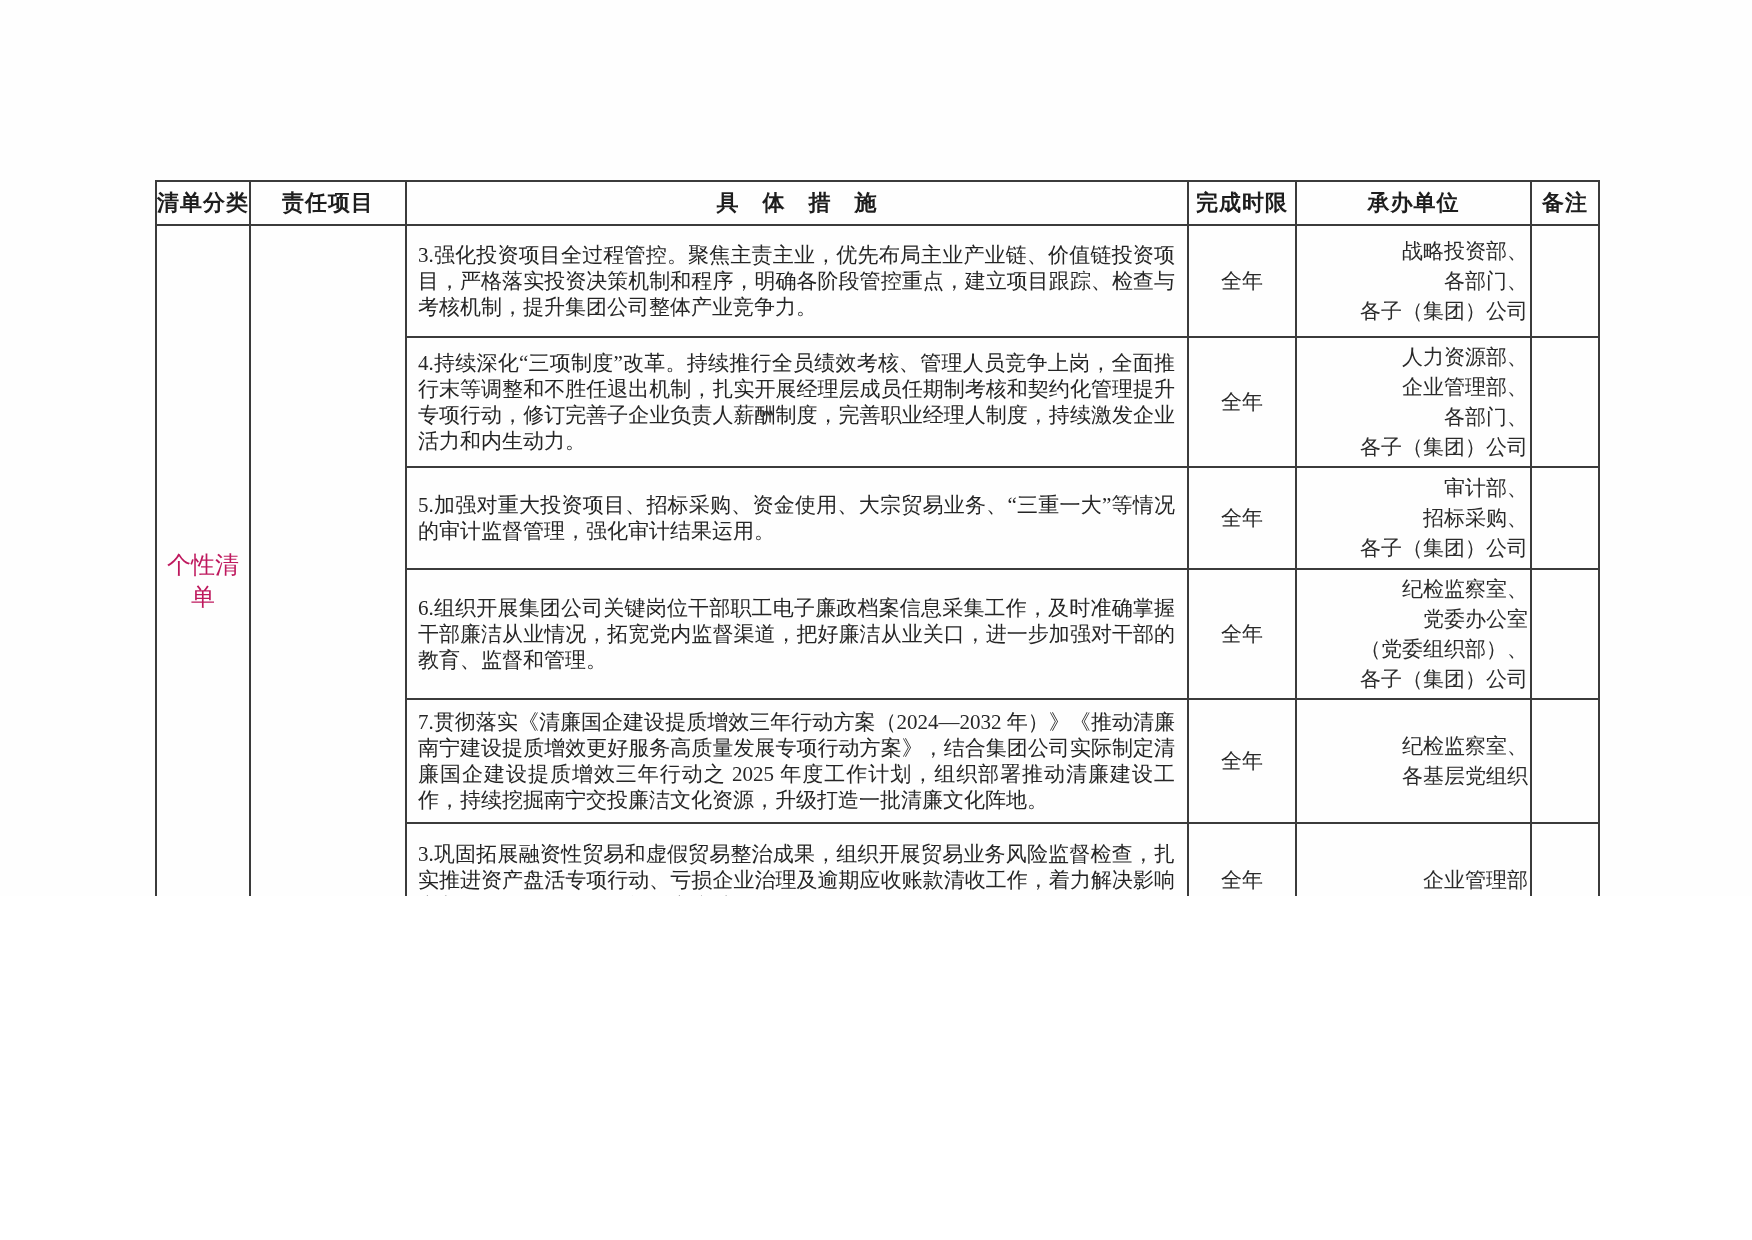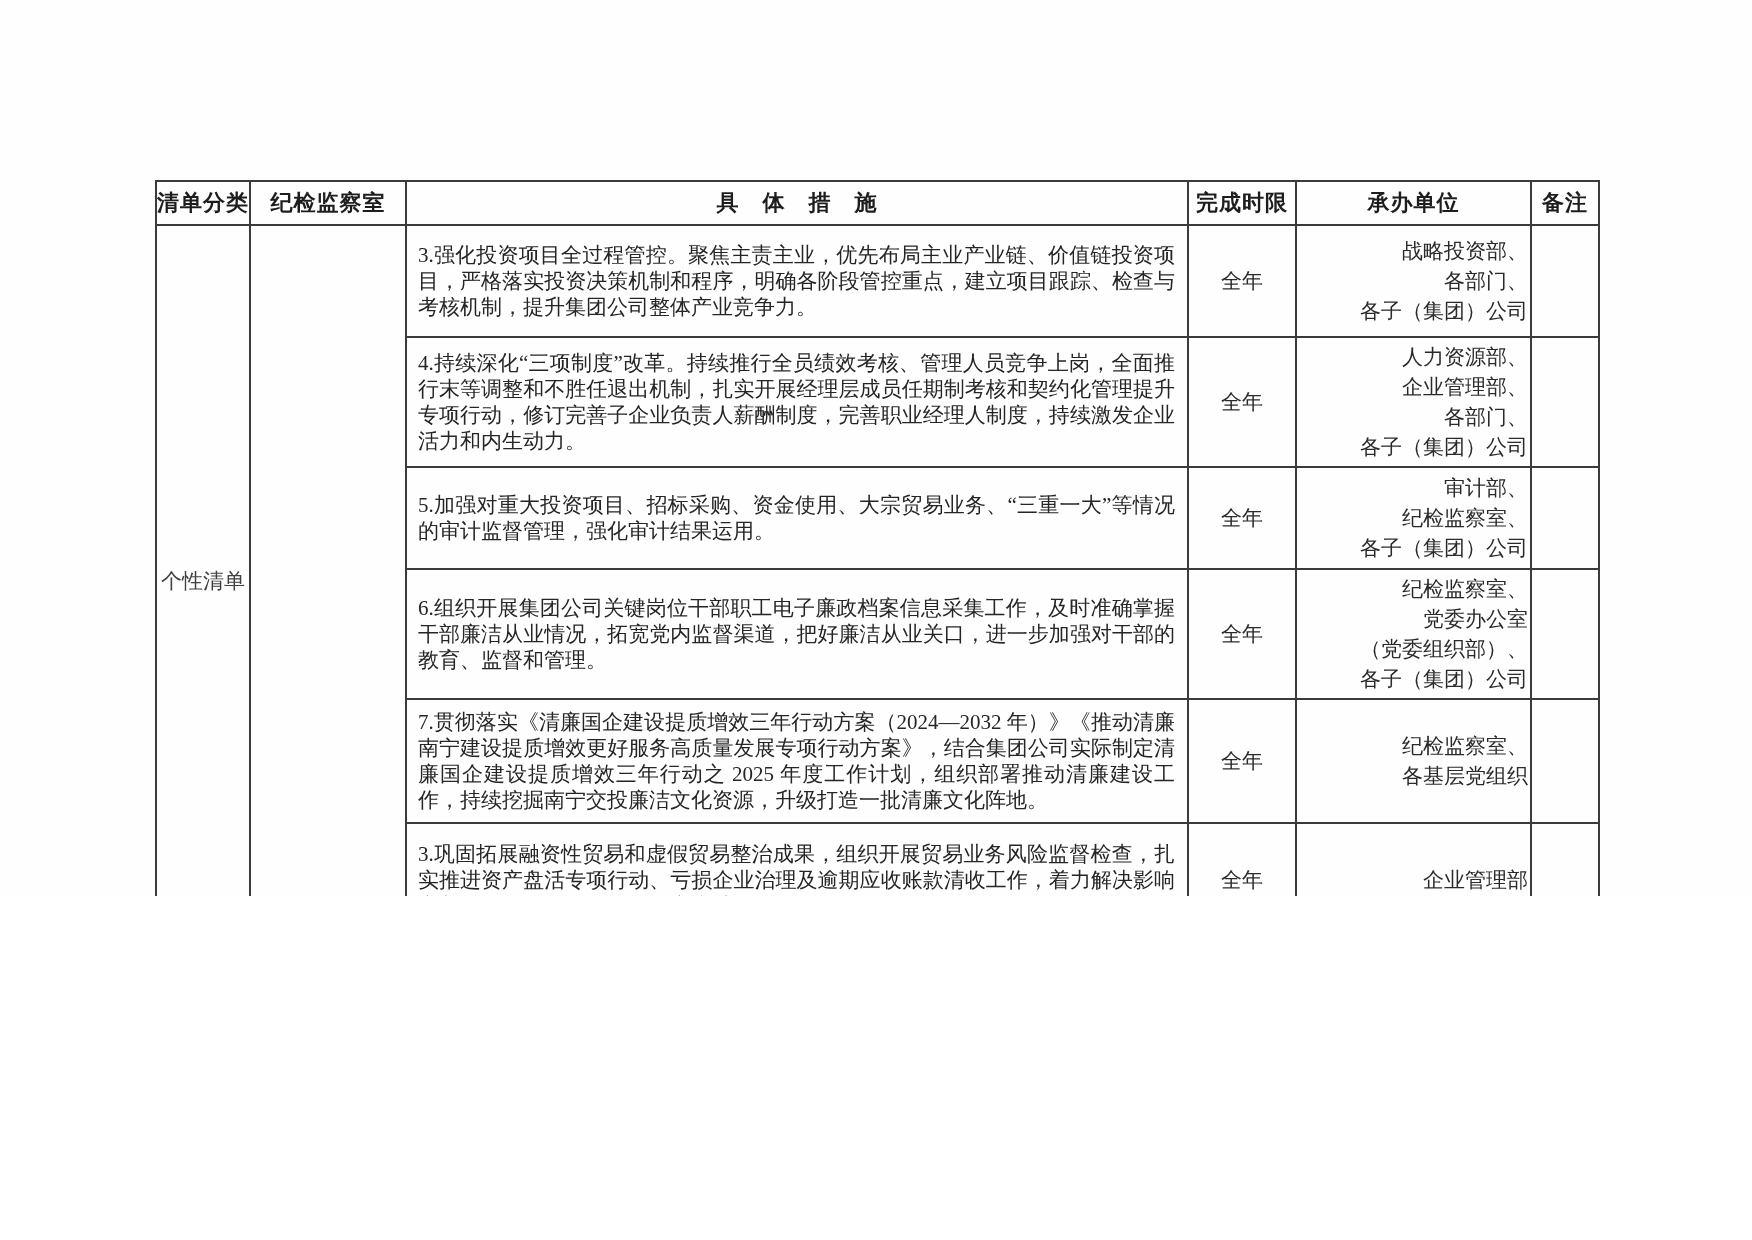--- a/index.html
+++ b/index.html
@@ -36,22 +36,22 @@
   }
   th.hdr {
     font-size: 22px;
     font-weight: 700;
     text-align: center;
     letter-spacing: 1px;
     color: #1d1d1d;
   }
   td.category-cell {
     text-align: center;
-    font-size: 21px;
-    color: #404040;
+    font-size: 24px;
+    color: #be185d;
   }
   td.project-cell {
     background: #fefefe;
   }
   td.measure-cell .measure-text {
     font-size: 21px;
     line-height: 26px;
     text-align: justify;
     text-justify: inter-ideograph;
     padding: 5px 12px 5px 11px;
@@ -96,21 +96,21 @@
       <col style="width:156px">
       <col style="width:782px">
       <col style="width:108px">
       <col style="width:235px">
       <col style="width:68px">
     </colgroup>
 
     <tbody>
         <tr class="header-row">
       <th class="hdr">清单分类</th>
-      <th class="hdr">纪检监察室</th>
+      <th class="hdr">责任项目</th>
       <th class="hdr">具　体　措　施</th>
       <th class="hdr">完成时限</th>
       <th class="hdr">承办单位</th>
       <th class="hdr">备注</th>
     </tr>
 
     <tr class="data-row" style="height:112px">
       <td class="category-cell" rowspan="6">个性清单</td>
       <td class="project-cell" rowspan="6"></td>
       <td class="measure-cell">
@@ -139,21 +139,21 @@
       <td class="remark-cell"></td>
     </tr>
 
     <tr class="data-row" style="height:102px">
       <td class="measure-cell">
         <div class="measure-text">5.加强对重大投资项目、招标采购、资金使用、大宗贸易业务、“三重一大”等情况的审计监督管理，强化审计结果运用。</div>
       </td>
       <td class="deadline-cell">全年</td>
       <td class="unit-cell">
         <div class="unit-text">审计部、
-纪检监察室、
+招标采购、
 各子（集团）公司</div>
       </td>
       <td class="remark-cell"></td>
     </tr>
 
     <tr class="data-row" style="height:126px">
       <td class="measure-cell">
         <div class="measure-text">6.组织开展集团公司关键岗位干部职工电子廉政档案信息采集工作，及时准确掌握干部廉洁从业情况，拓宽党内监督渠道，把好廉洁从业关口，进一步加强对干部的教育、监督和管理。</div>
       </td>
       <td class="deadline-cell">全年</td>

